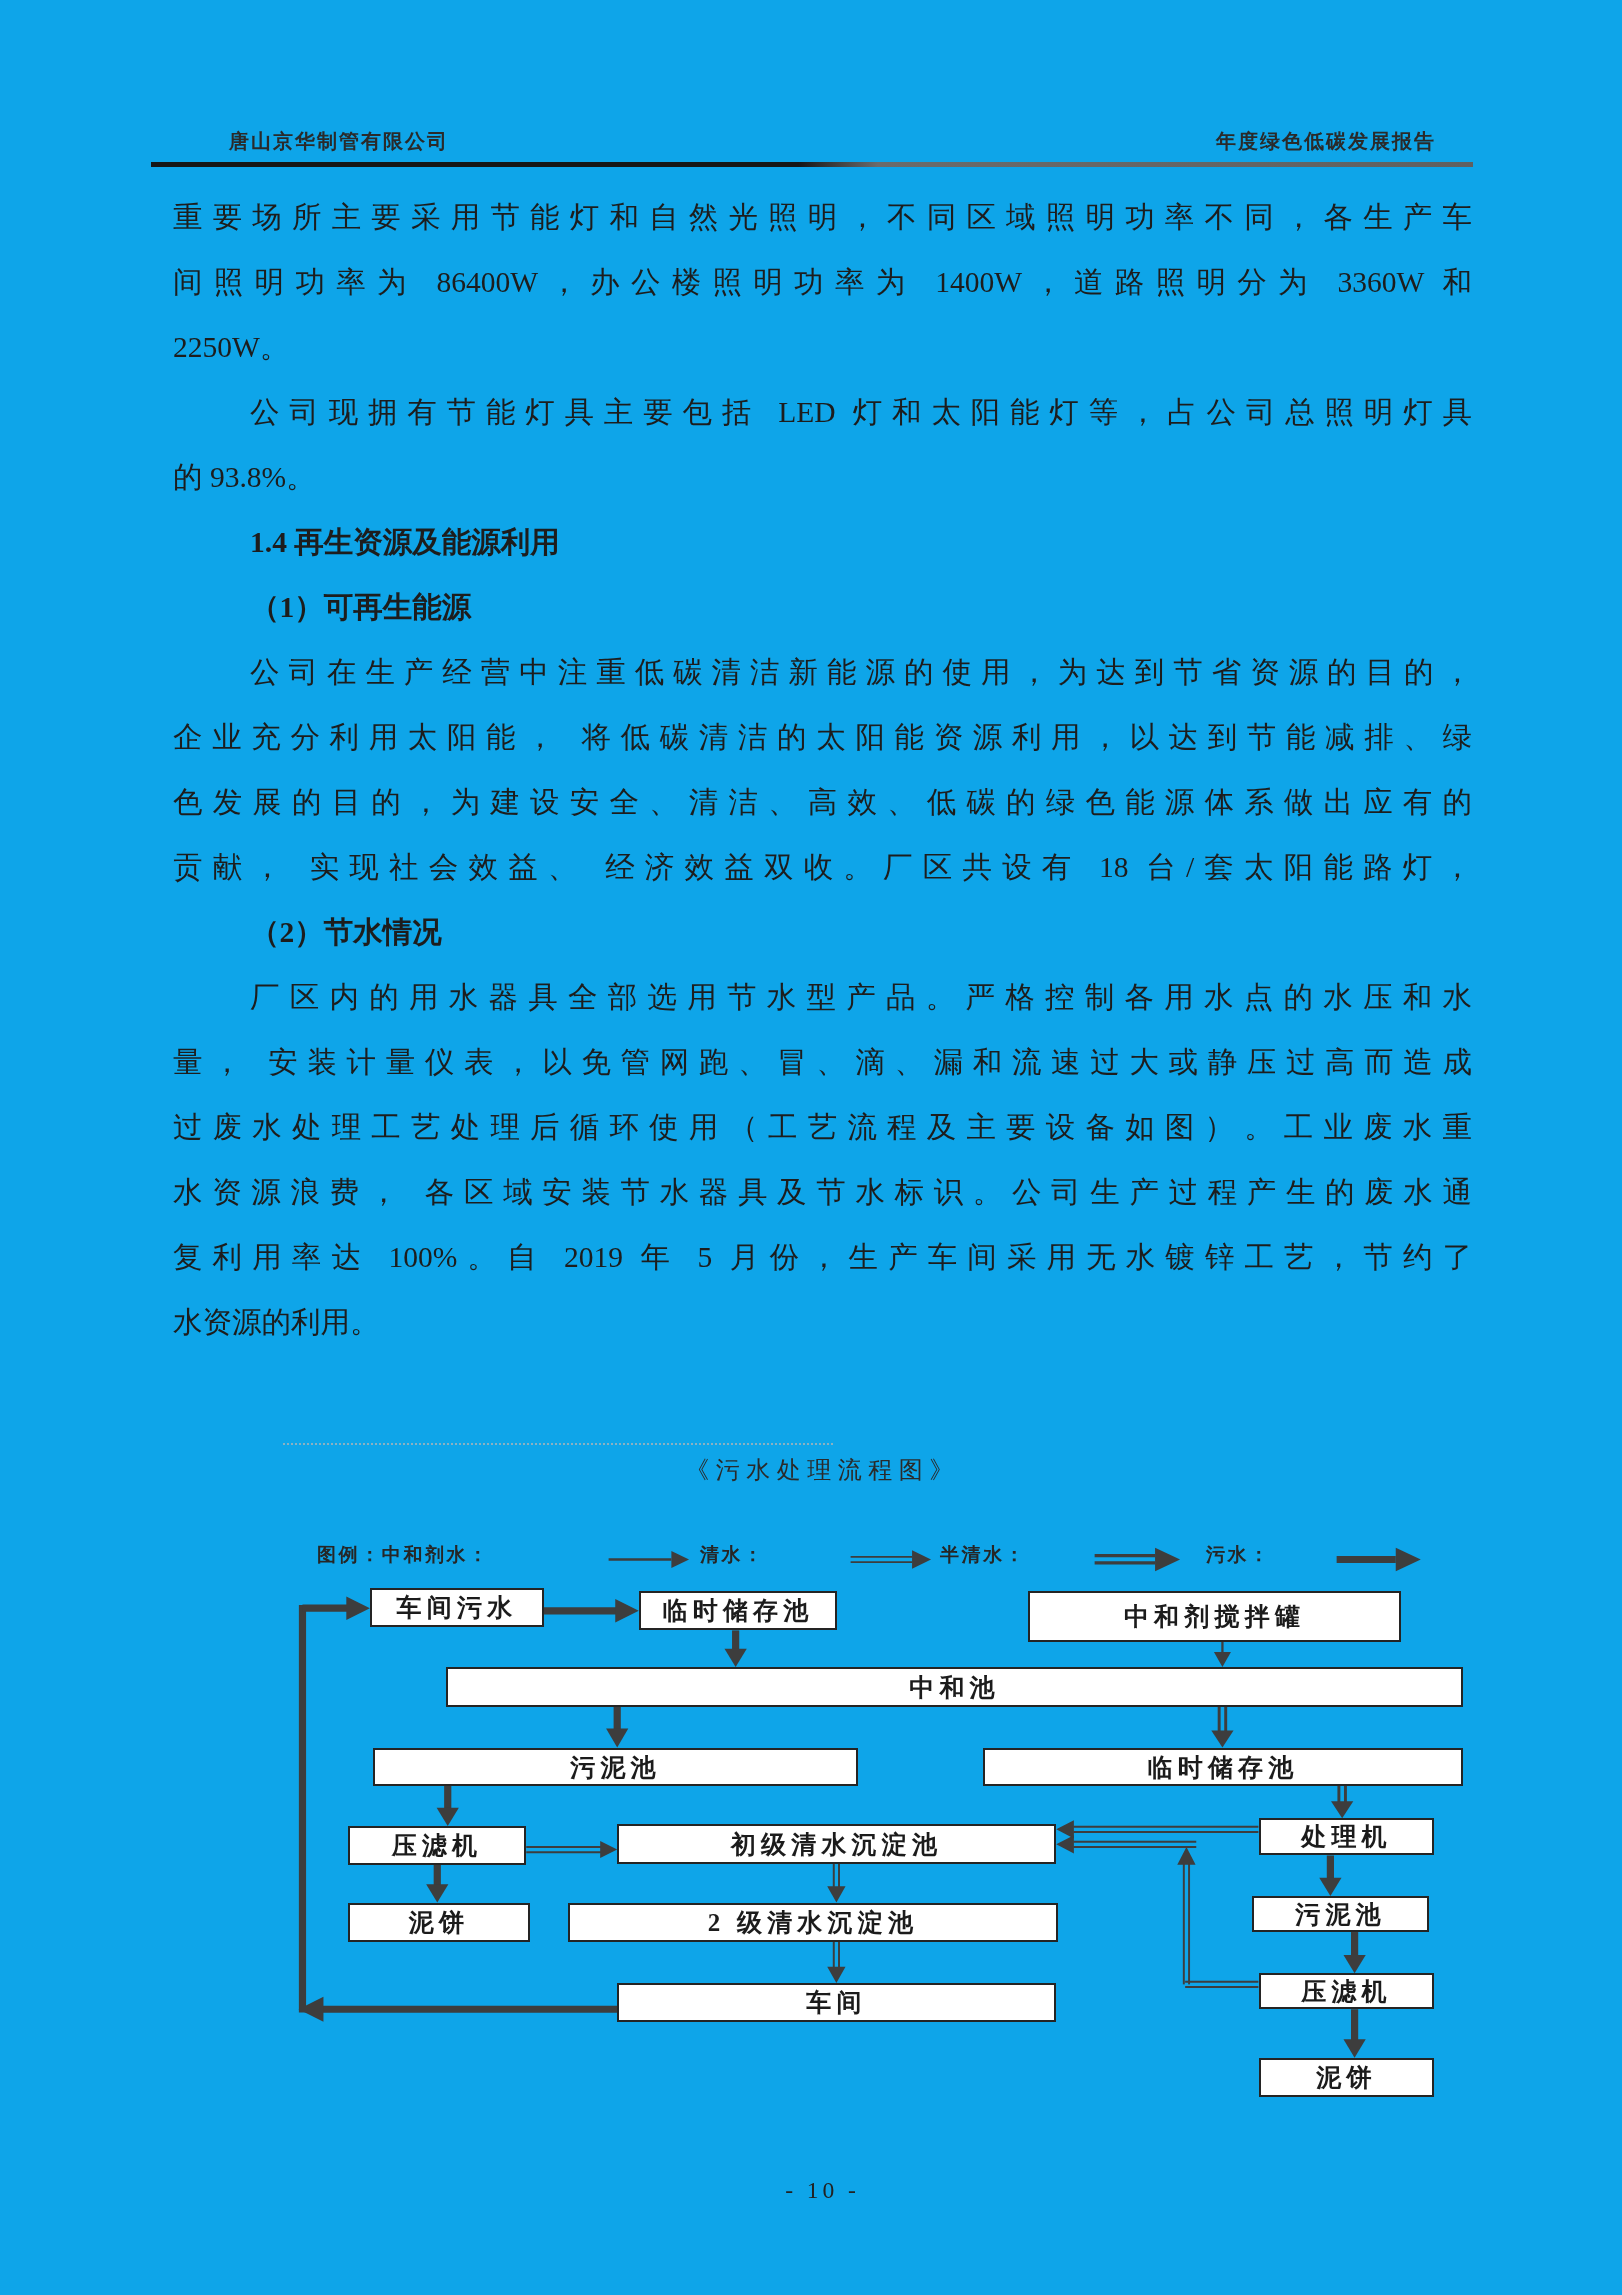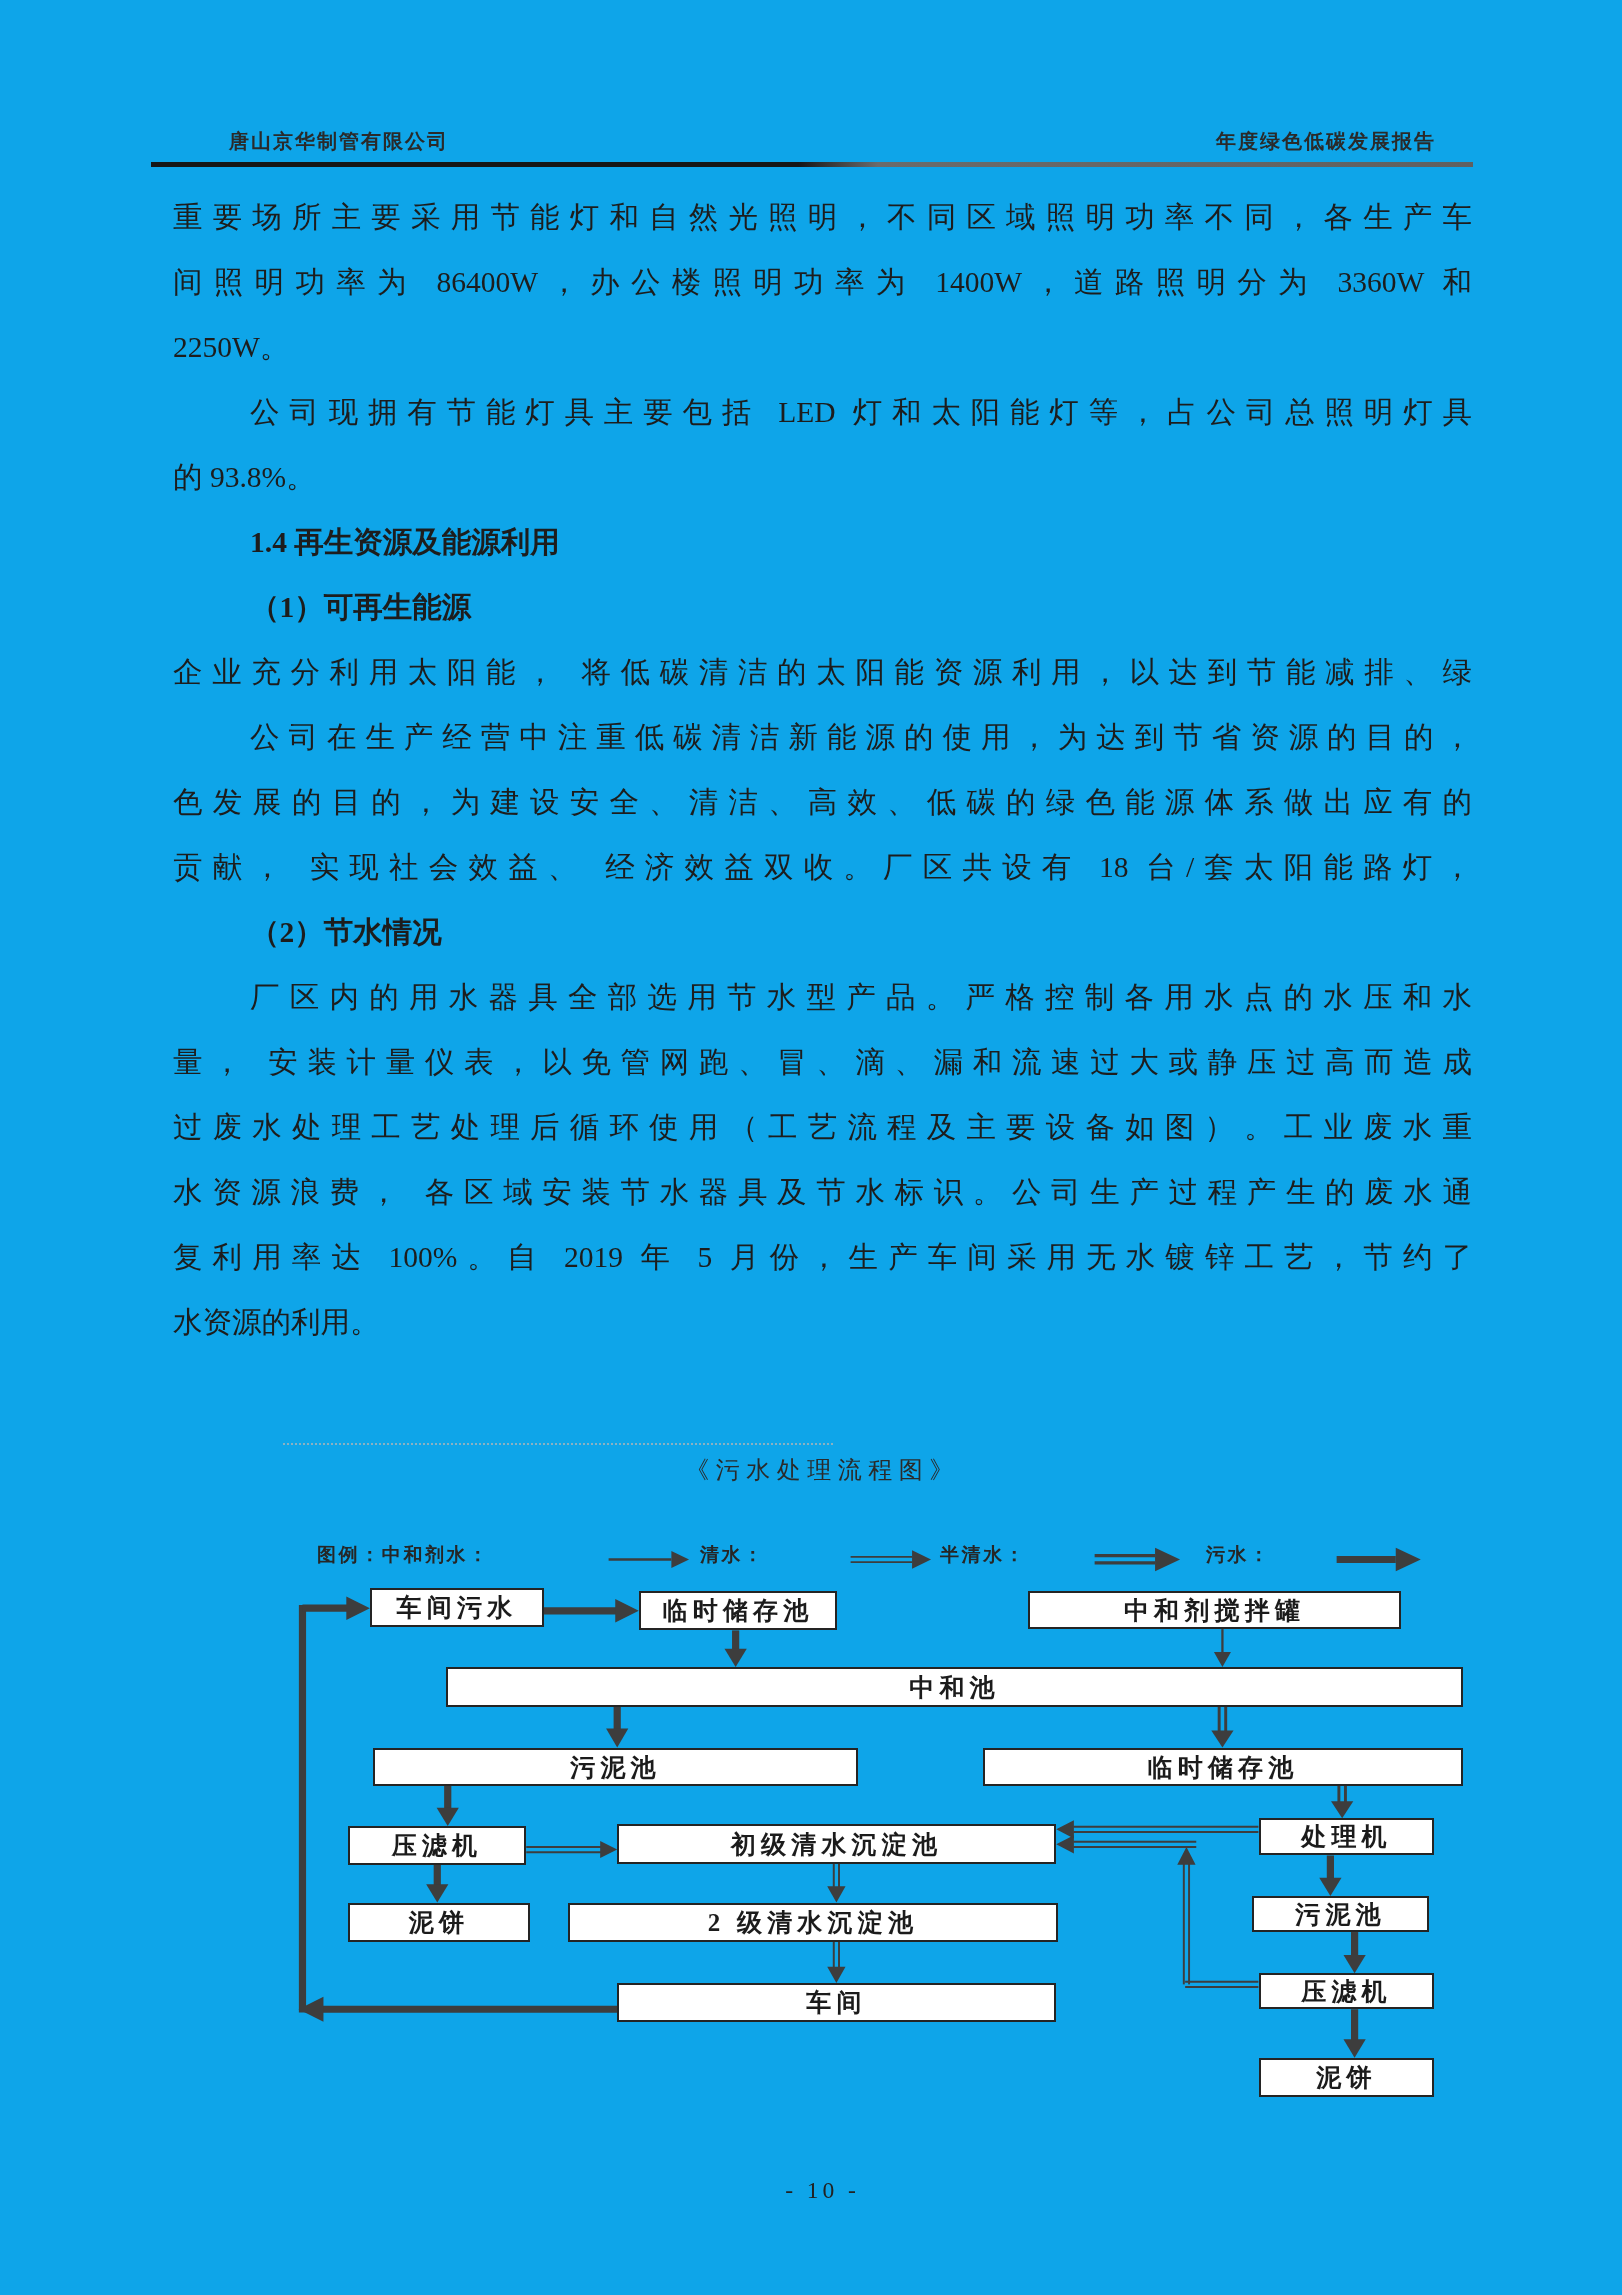--- a/index.html
+++ b/index.html
@@ -45,22 +45,22 @@
   <div class="hdr-rule"></div>
 
   <div class="body-text">
     <div class="bline full">重要场所主要采用节能灯和自然光照明，不同区域照明功率不同，各生产车</div>
     <div class="bline full">间照明功率为 86400W，办公楼照明功率为 1400W，道路照明分为 3360W 和</div>
     <div class="bline">2250W。</div>
     <div class="bline full ind">公司现拥有节能灯具主要包括 LED 灯和太阳能灯等，占公司总照明灯具</div>
     <div class="bline">的 93.8%。</div>
     <div class="bline hd ind">1.4 再生资源及能源利用</div>
     <div class="bline hd ind">（1）可再生能源</div>
+    <div class="bline full ind">公司在生产经营中注重低碳清洁新能源的使用，为达到节省资源的目的，</div>
     <div class="bline full">企业充分利用太阳能， 将低碳清洁的太阳能资源利用，以达到节能减排、绿</div>
-    <div class="bline full ind">公司在生产经营中注重低碳清洁新能源的使用，为达到节省资源的目的，</div>
     <div class="bline full">色发展的目的，为建设安全、清洁、高效、低碳的绿色能源体系做出应有的</div>
     <div class="bline full">贡献， 实现社会效益、 经济效益双收。厂区共设有 18 台/套太阳能路灯，</div>
     <div class="bline hd ind">（2）节水情况</div>
     <div class="bline full ind">厂区内的用水器具全部选用节水型产品。严格控制各用水点的水压和水</div>
     <div class="bline full">量， 安装计量仪表，以免管网跑、冒、滴、漏和流速过大或静压过高而造成</div>
     <div class="bline full">过废水处理工艺处理后循环使用（工艺流程及主要设备如图）。工业废水重</div>
     <div class="bline full">水资源浪费， 各区域安装节水器具及节水标识。公司生产过程产生的废水通</div>
     <div class="bline full">复利用率达 100%。自 2019 年 5 月份，生产车间采用无水镀锌工艺，节约了</div>
     <div class="bline">水资源的利用。</div>
   </div>
@@ -192,21 +192,21 @@
       </g>
 
       <g>
         <line x1="1650" y1="740" x2="1650" y2="788" stroke-width="11"></line>
         <polygon points="1650,814 1633,786 1667,786" stroke="none"></polygon>
       </g>
     </svg>
 
     <div class="fbox" style="left:95px;top:63px;width:174px;height:39px">车间污水</div>
     <div class="fbox" style="left:364px;top:66px;width:198px;height:39px">临时储存池</div>
-    <div class="fbox" style="left:753px;top:66px;width:373px;height:38px">中和剂搅拌罐</div>
+    <div class="fbox" style="left:753px;top:66px;width:373px;height:51px">中和剂搅拌罐</div>
     <div class="fbox" style="left:171px;top:142px;width:1017px;height:40px">中和池</div>
     <div class="fbox" style="left:98px;top:223px;width:485px;height:38px">污泥池</div>
     <div class="fbox" style="left:708px;top:223px;width:480px;height:38px">临时储存池</div>
     <div class="fbox" style="left:73px;top:301px;width:178px;height:39px">压滤机</div>
     <div class="fbox" style="left:342px;top:299px;width:439px;height:40px">初级清水沉淀池</div>
     <div class="fbox" style="left:984px;top:293px;width:175px;height:37px">处理机</div>
     <div class="fbox" style="left:73px;top:378px;width:182px;height:39px">泥饼</div>
     <div class="fbox" style="left:293px;top:378px;width:490px;height:39px">2 级清水沉淀池</div>
     <div class="fbox" style="left:977px;top:371px;width:177px;height:36px">污泥池</div>
     <div class="fbox" style="left:342px;top:458px;width:439px;height:39px">车间</div>

